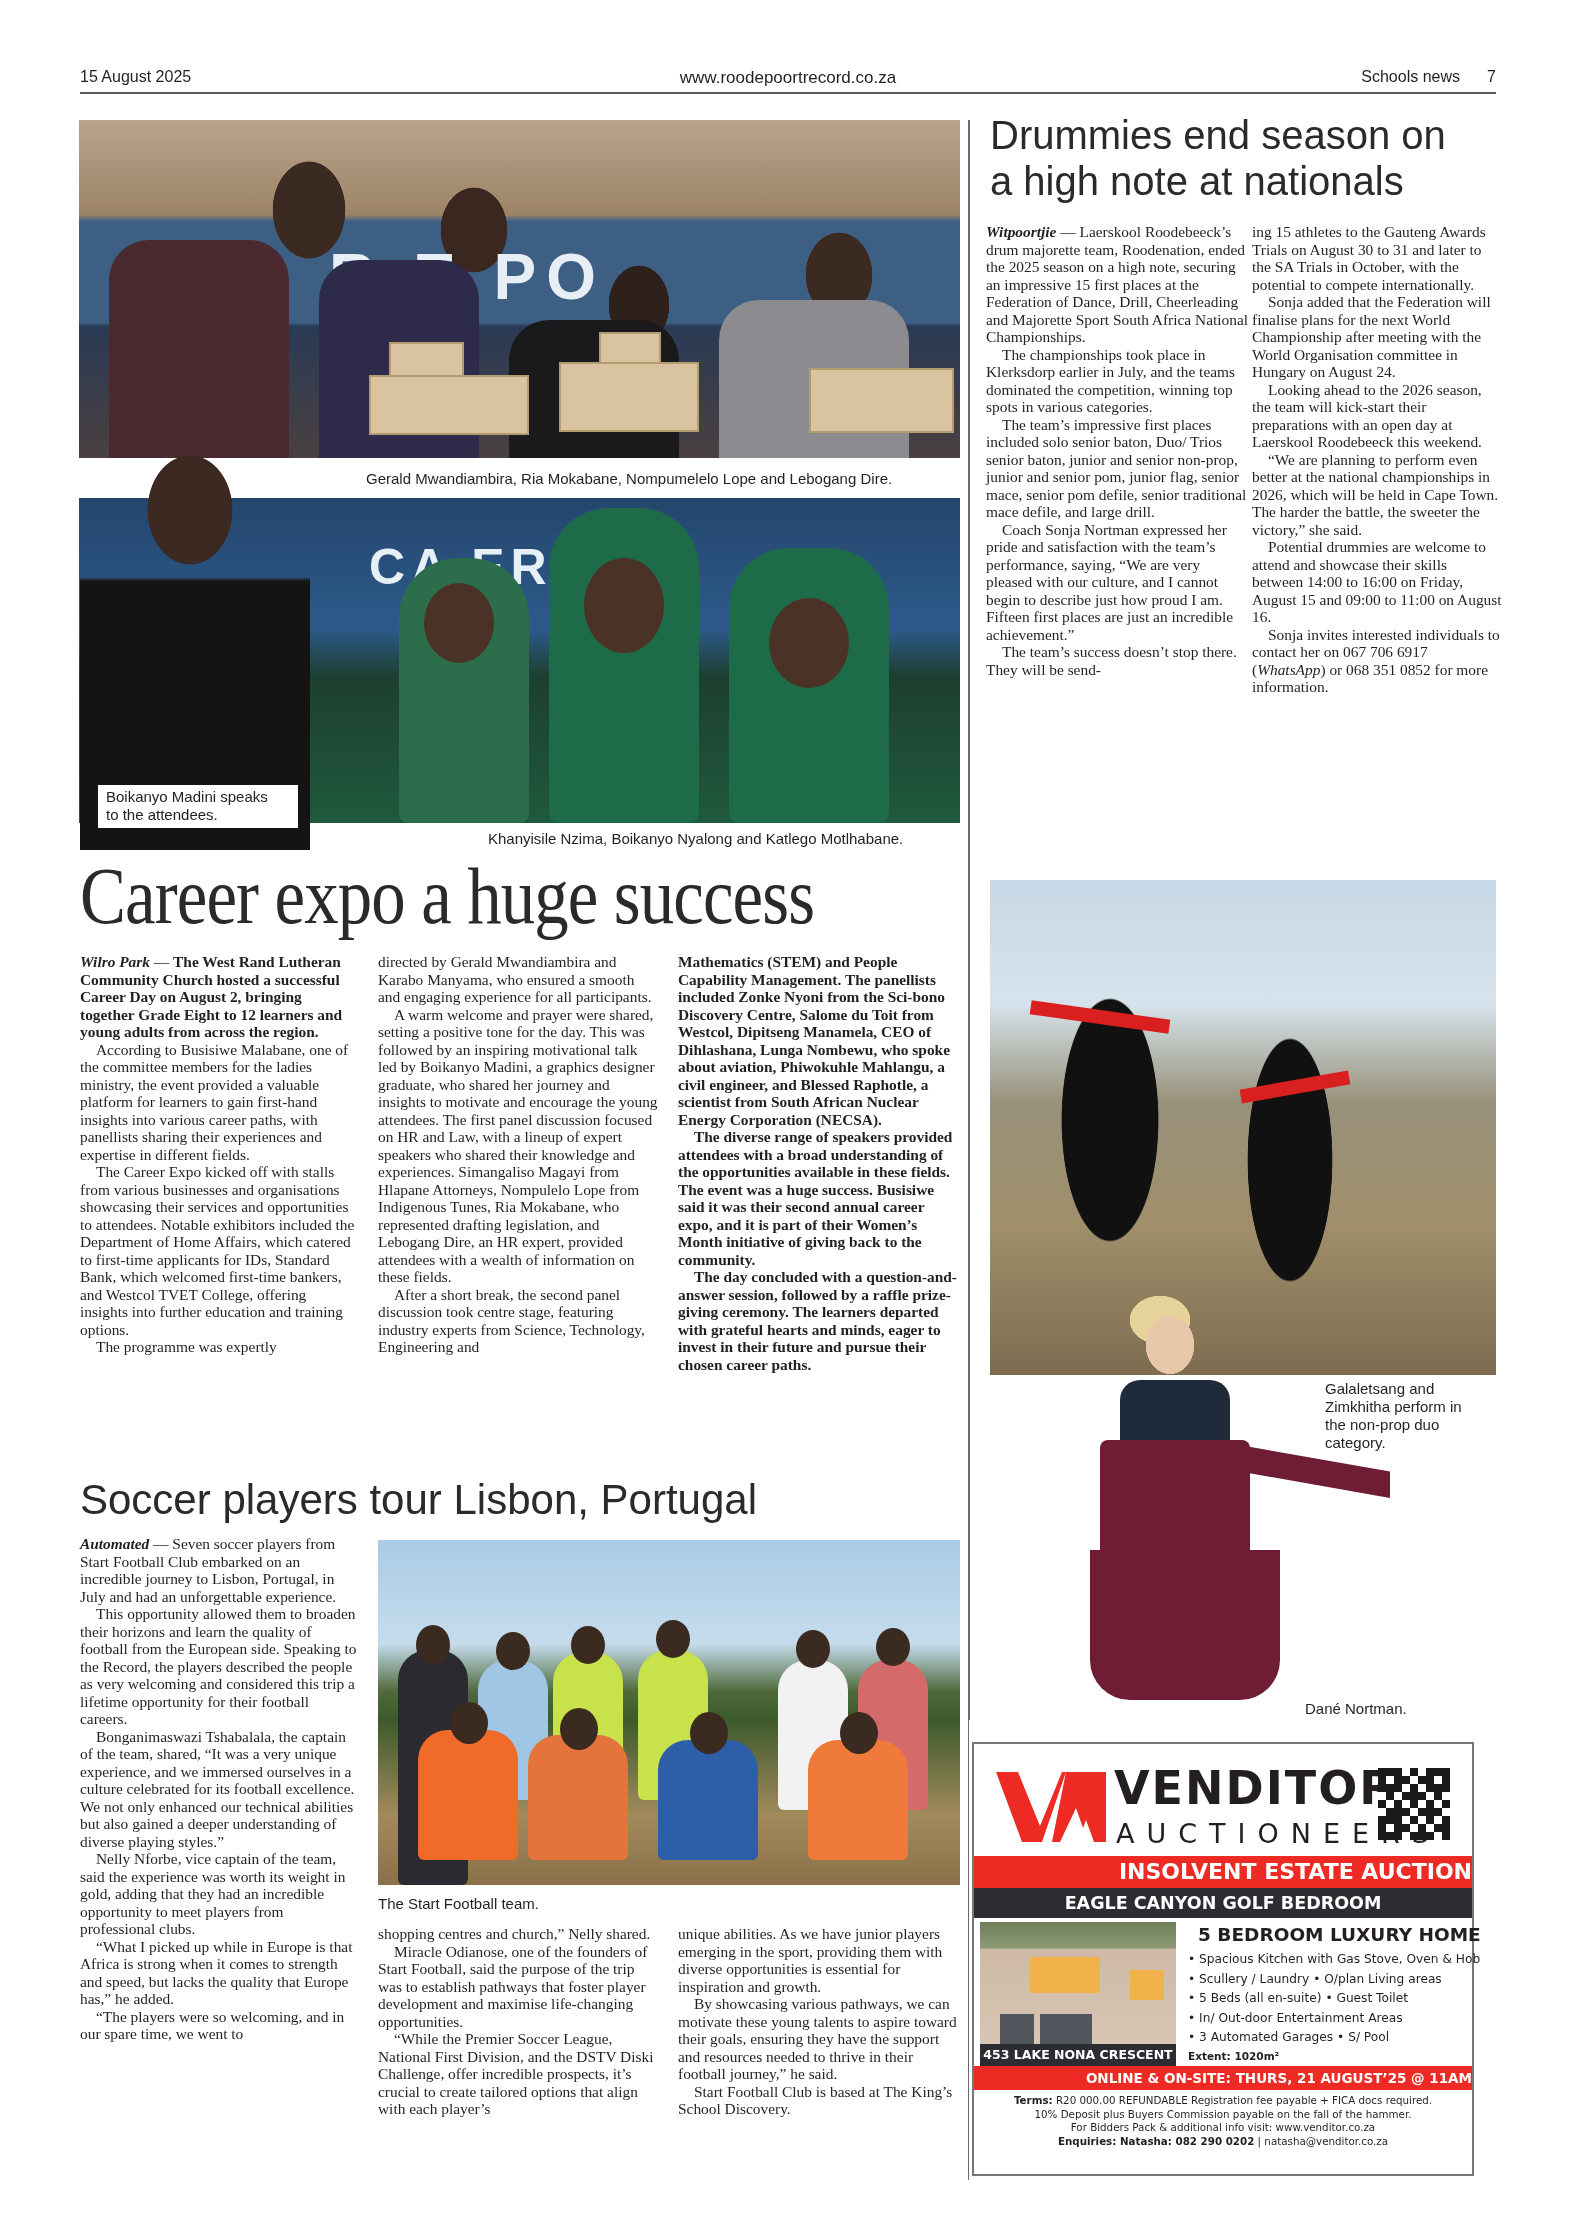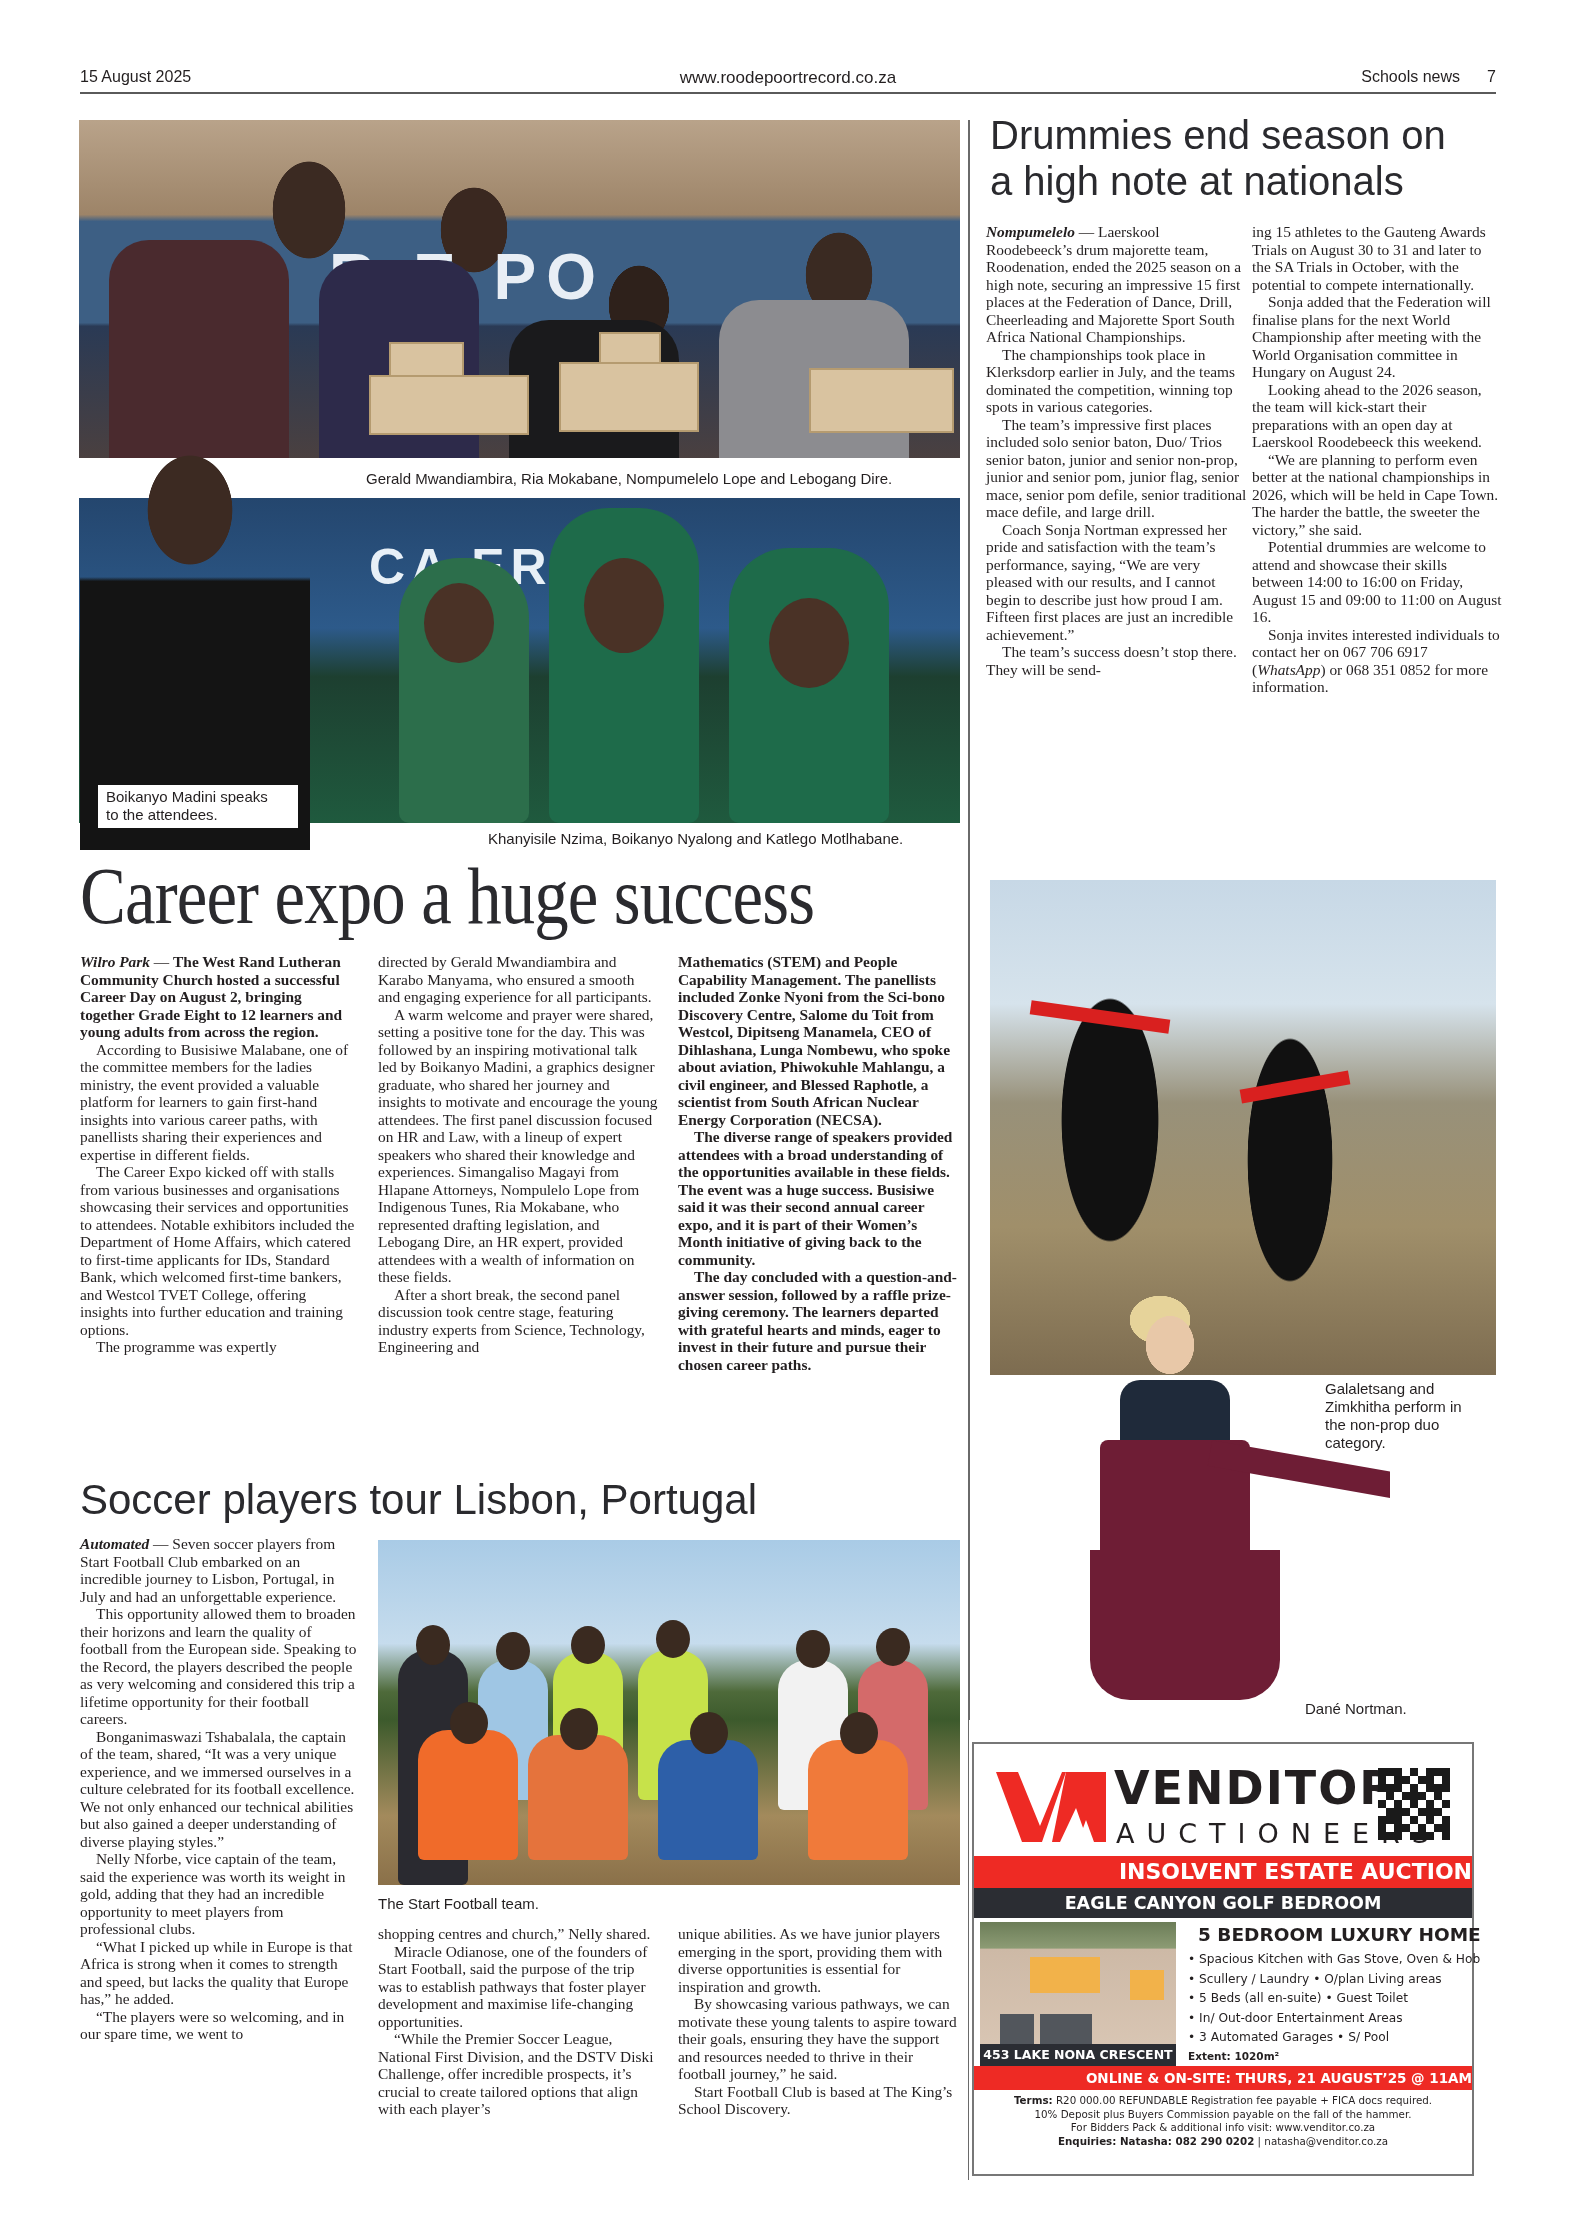--- a/index.html
+++ b/index.html
@@ -162,24 +162,24 @@
   <p>The diverse range of speakers provided attendees with a broad understanding of the opportunities available in these fields. The event was a huge success. Busisiwe said it was their second annual career expo, and it is part of their Women’s Month initiative of giving back to the community.</p>
   <p>The day concluded with a question-and-answer session, followed by a raffle prize-giving ceremony. The learners departed with grateful hearts and minds, eager to invest in their future and pursue their chosen career paths.</p>
 </div>
 
 <div class="hl-sans" style="left:990px; top:112px; font-size:40px; line-height:46px;">
   <div>Drummies end season on</div>
   <div>a high note at nationals</div>
 </div>
 
 <div class="col" style="left:986px; top:223px; width:262px;">
-  <p class="first"><span class="dateline">Nompumelelo</span> — <span>Laerskool Roodebeeck’s drum majorette team, Roodenation, ended the 2025 season on a high note, securing an impressive 15 first places at the Federation of Dance, Drill, Cheerleading and Majorette Sport South Africa National Championships.</span></p>
+  <p class="first"><span class="dateline">Witpoortjie</span> — <span>Laerskool Roodebeeck’s drum majorette team, Roodenation, ended the 2025 season on a high note, securing an impressive 15 first places at the Federation of Dance, Drill, Cheerleading and Majorette Sport South Africa National Championships.</span></p>
   <p>The championships took place in Klerksdorp earlier in July, and the teams dominated the competition, winning top spots in various categories.</p>
   <p>The team’s impressive first places included solo senior baton, Duo/ Trios senior baton, junior and senior non-prop, junior and senior pom, junior flag, senior mace, senior pom defile, senior traditional mace defile, and large drill.</p>
-  <p>Coach Sonja Nortman expressed her pride and satisfaction with the team’s performance, saying, “We are very pleased with our results, and I cannot begin to describe just how proud I am. Fifteen first places are just an incredible achievement.”</p>
+  <p>Coach Sonja Nortman expressed her pride and satisfaction with the team’s performance, saying, “We are very pleased with our culture, and I cannot begin to describe just how proud I am. Fifteen first places are just an incredible achievement.”</p>
   <p>The team’s success doesn’t stop there. They will be send-</p>
 </div>
 <div class="col" style="left:1252px; top:223px; width:250px;">
   <p class="first">ing 15 athletes to the Gauteng Awards Trials on August 30 to 31 and later to the SA Trials in October, with the potential to compete internationally.</p>
   <p>Sonja added that the Federation will finalise plans for the next World Championship after meeting with the World Organisation committee in Hungary on August 24.</p>
   <p>Looking ahead to the 2026 season, the team will kick-start their preparations with an open day at Laerskool Roodebeeck this weekend.</p>
   <p>“We are planning to perform even better at the national championships in 2026, which will be held in Cape Town. The harder the battle, the sweeter the victory,” she said.</p>
   <p>Potential drummies are welcome to attend and showcase their skills between 14:00 to 16:00 on Friday, August 15 and 09:00 to 11:00 on August 16.</p>
   <p><span>Sonja invites interested individuals to contact her on 067 706 6917 (</span><em>WhatsApp</em><span>) or 068 351 0852 for more information.</span></p>
 </div>

